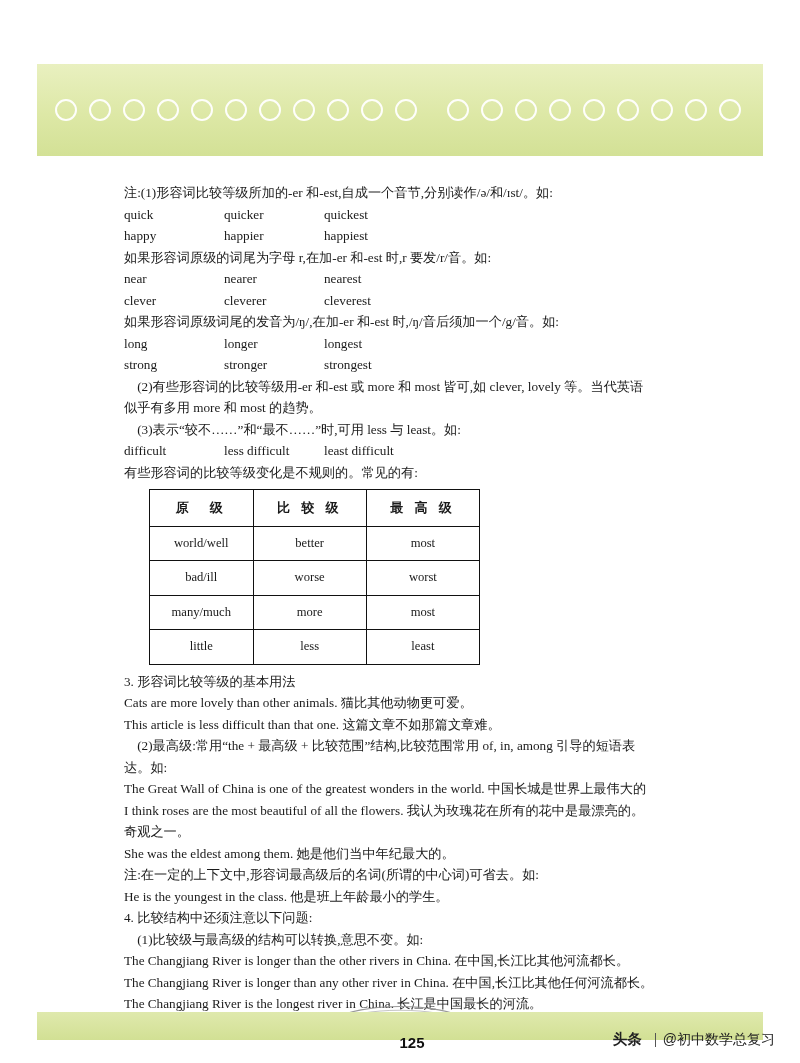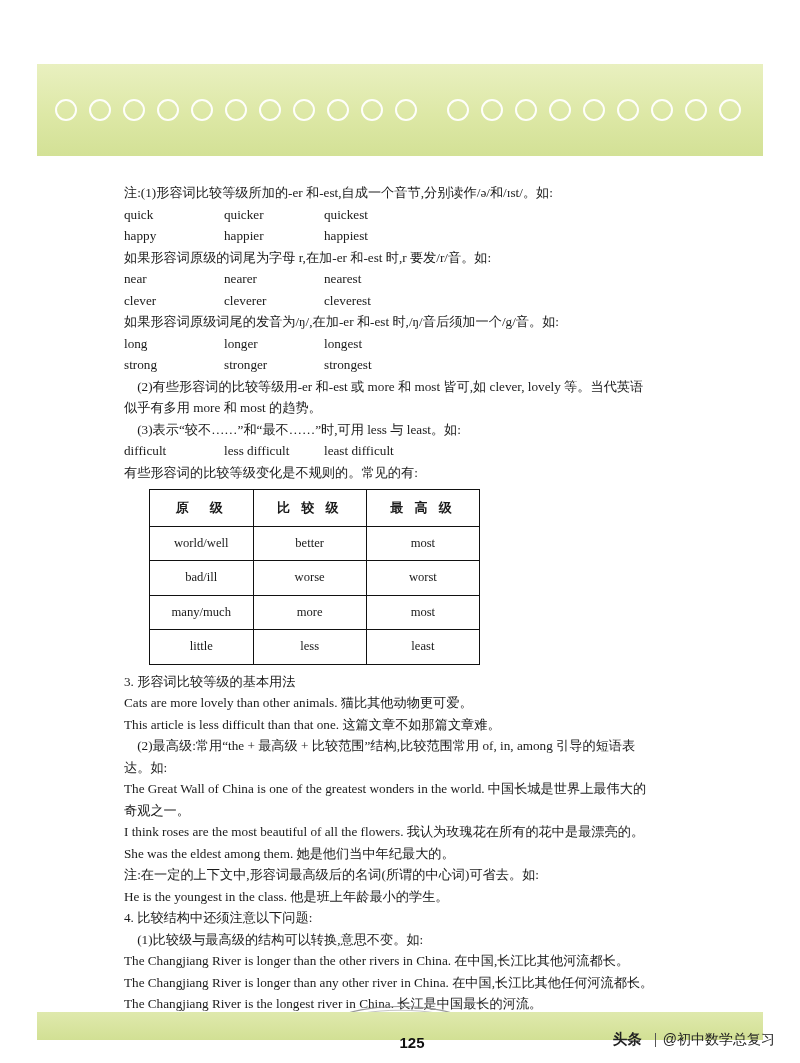--- a/index.html
+++ b/index.html
@@ -283,22 +283,22 @@
         </tbody>
       </table>
     </div>
 
     <p class="line">3. 形容词比较等级的基本用法</p>
     <p class="line en">Cats are more lovely than other animals. 猫比其他动物更可爱。</p>
     <p class="line en">This article is less difficult than that one. 这篇文章不如那篇文章难。</p>
     <p class="line">　(2)最高级:常用“the + 最高级 + 比较范围”结构,比较范围常用 of, in, among 引导的短语表</p>
     <p class="line">达。如:</p>
     <p class="line en">The Great Wall of China is one of the greatest wonders in the world. 中国长城是世界上最伟大的</p>
+    <p class="line en">I think roses are the most beautiful of all the flowers. 我认为玫瑰花在所有的花中是最漂亮的。</p>
     <p class="line">奇观之一。</p>
-    <p class="line en">I think roses are the most beautiful of all the flowers. 我认为玫瑰花在所有的花中是最漂亮的。</p>
     <p class="line en">She was the eldest among them. 她是他们当中年纪最大的。</p>
     <p class="line">注:在一定的上下文中,形容词最高级后的名词(所谓的中心词)可省去。如:</p>
     <p class="line en">He is the youngest in the class. 他是班上年龄最小的学生。</p>
 
     <p class="line">4. 比较结构中还须注意以下问题:</p>
     <p class="line">　(1)比较级与最高级的结构可以转换,意思不变。如:</p>
     <p class="line en">The Changjiang River is longer than the other rivers in China. 在中国,长江比其他河流都长。</p>
     <p class="line en">The Changjiang River is longer than any other river in China. 在中国,长江比其他任何河流都长。</p>
     <p class="line en">The Changjiang River is the longest river in China. 长江是中国最长的河流。</p>
 

